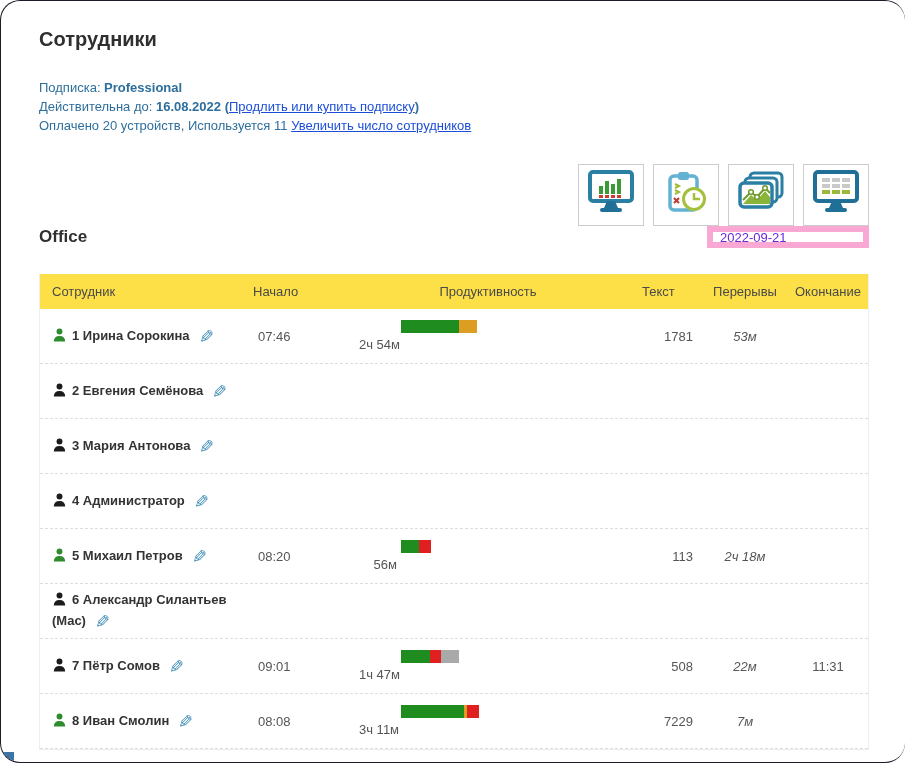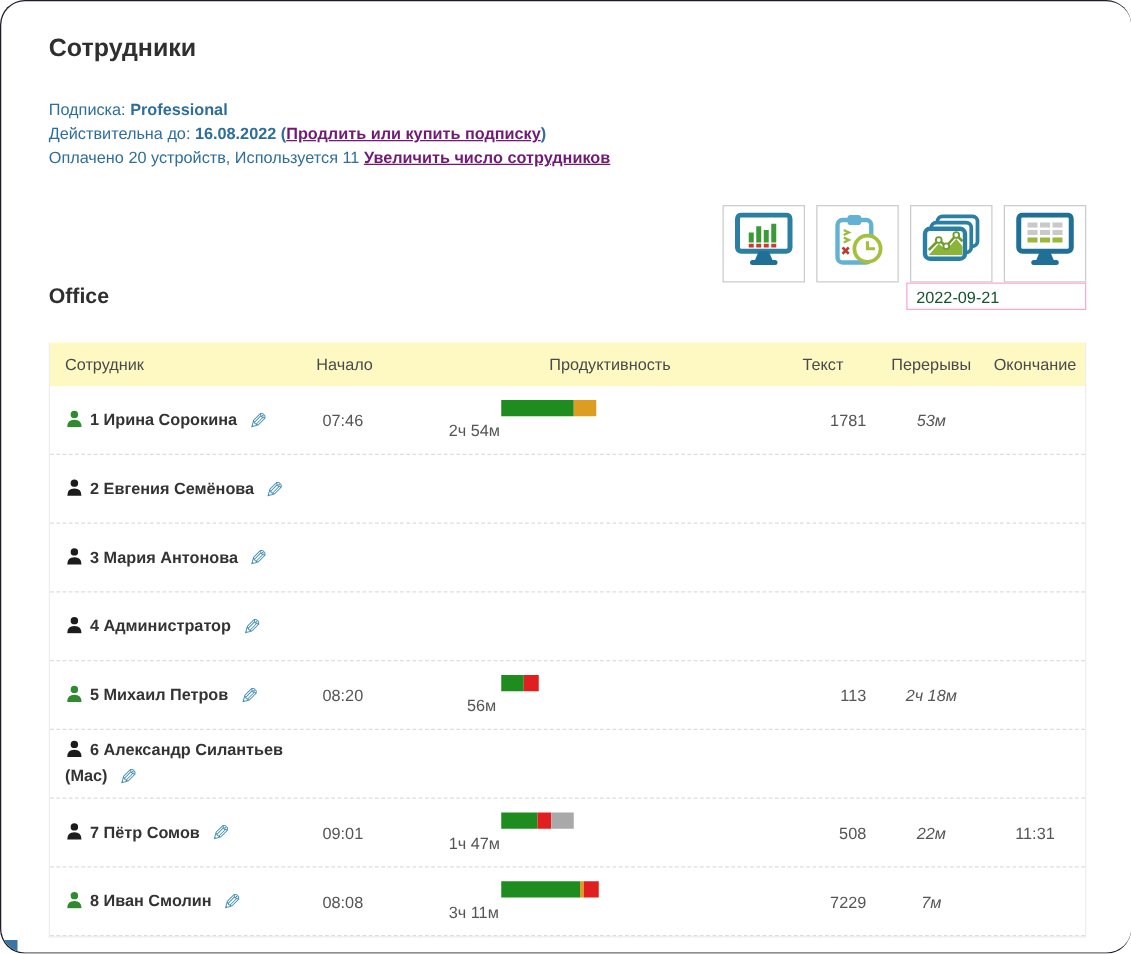--- a/index.html
+++ b/index.html
@@ -8,36 +8,36 @@
   .page {
     position:relative; width:905px; height:763px; background:#fff;
     border-top:1px solid #1c1c28; border-left:1px solid #1c1c28; border-bottom:1px solid #1c1c28;
     overflow:hidden;
     border-radius:20px;
   }
   .content { margin-left:38px; width:830px; }
   .page-title { font-size:20px; font-weight:bold; color:#2f2f2f; padding-top:27px; }
   .sub-info { margin-top:27px; font-size:13px; line-height:19px; color:#2e6e9c; }
   .sub-info b { font-weight:bold; }
-  .sub-link { color:#701a75; font-weight:bold; text-decoration:underline; cursor:pointer; }
+  .sub-link { color:#1d4ed8; font-weight:normal; text-decoration:underline; cursor:pointer; }
   .icon-row { margin-top:29px; display:flex; justify-content:flex-end; gap:9px; }
   .icon-box {
     width:66px; height:62px; border:1px solid #ccc; background:#fff;
     display:flex; align-items:center; justify-content:center; cursor:pointer;
   }
   .office-row { display:flex; align-items:center; justify-content:space-between; }
   .office-title { font-size:17px; font-weight:bold; color:#2f2f2f; }
   .date-input {
-    width:144px; height:22px; border:1px solid #f9a8d4; font-family:"Liberation Sans",sans-serif;
-    font-size:13px; color:#14532d; padding:2px 7px; background:#fff;
+    width:162px; height:22px; border:6px solid #f9a8d4; font-family:"Liberation Sans",sans-serif;
+    font-size:13px; color:#6d28d9; padding:2px 7px; background:#fff;
   }
   .etable { margin-top:26px; border:1px solid #eee; border-top:none; }
   .thead {
     display:grid; grid-template-columns:212px 82px 308px 60px 86px 80px;
-    background:#fef9c3; height:35px; align-items:center;
+    background:#fde047; height:35px; align-items:center;
     font-size:13px; color:#4a4a4a;
   }
   .thead .h-emp { padding-left:12px; }
   .thead .h-start { padding-left:1px; }
   .thead .h-prod { text-align:center; }
   .thead .h-text { text-align:left; padding-right:9px; }
   .thead .h-breaks { text-align:center; }
   .thead .h-end { text-align:center; }
   .trow {
     display:grid; grid-template-columns:212px 82px 308px 60px 86px 80px;

